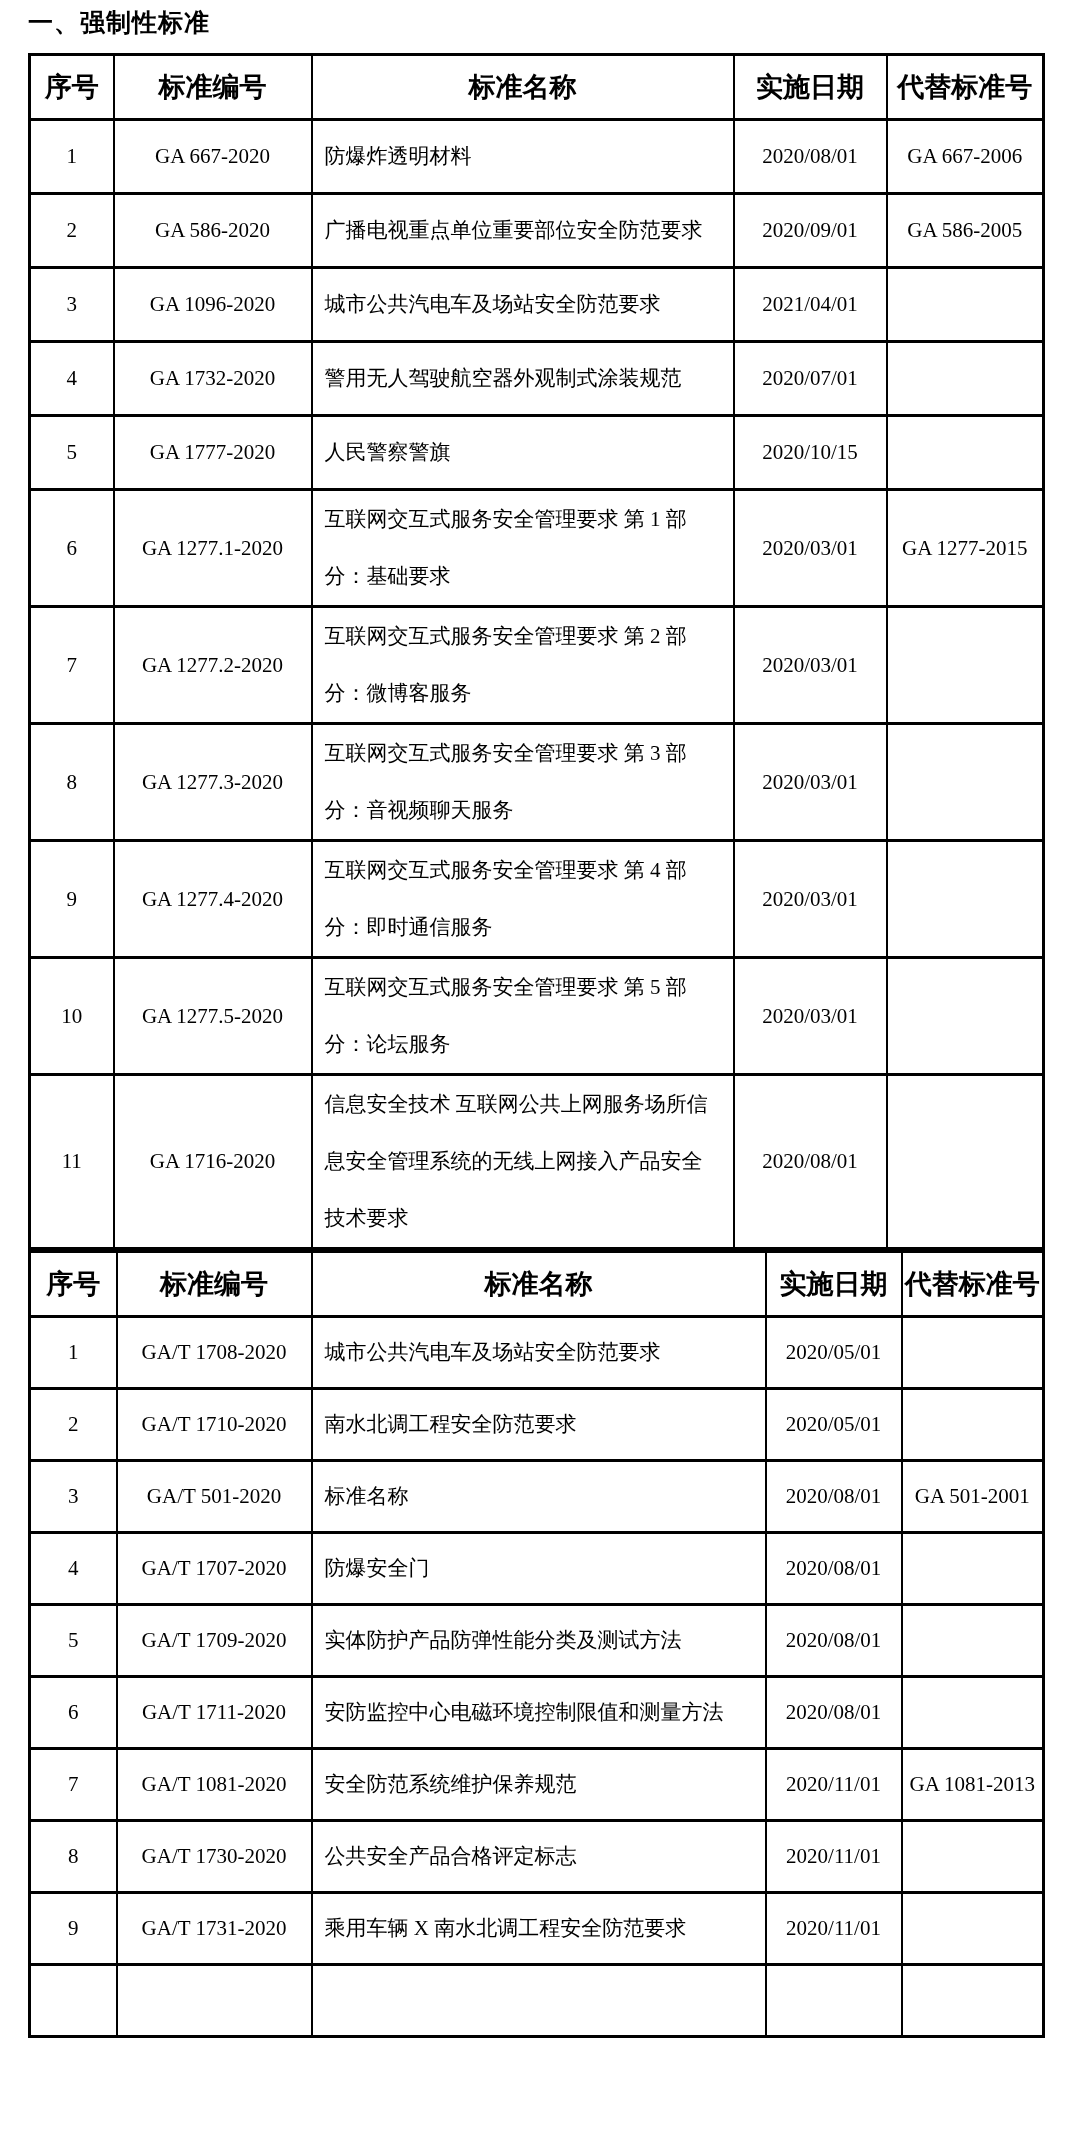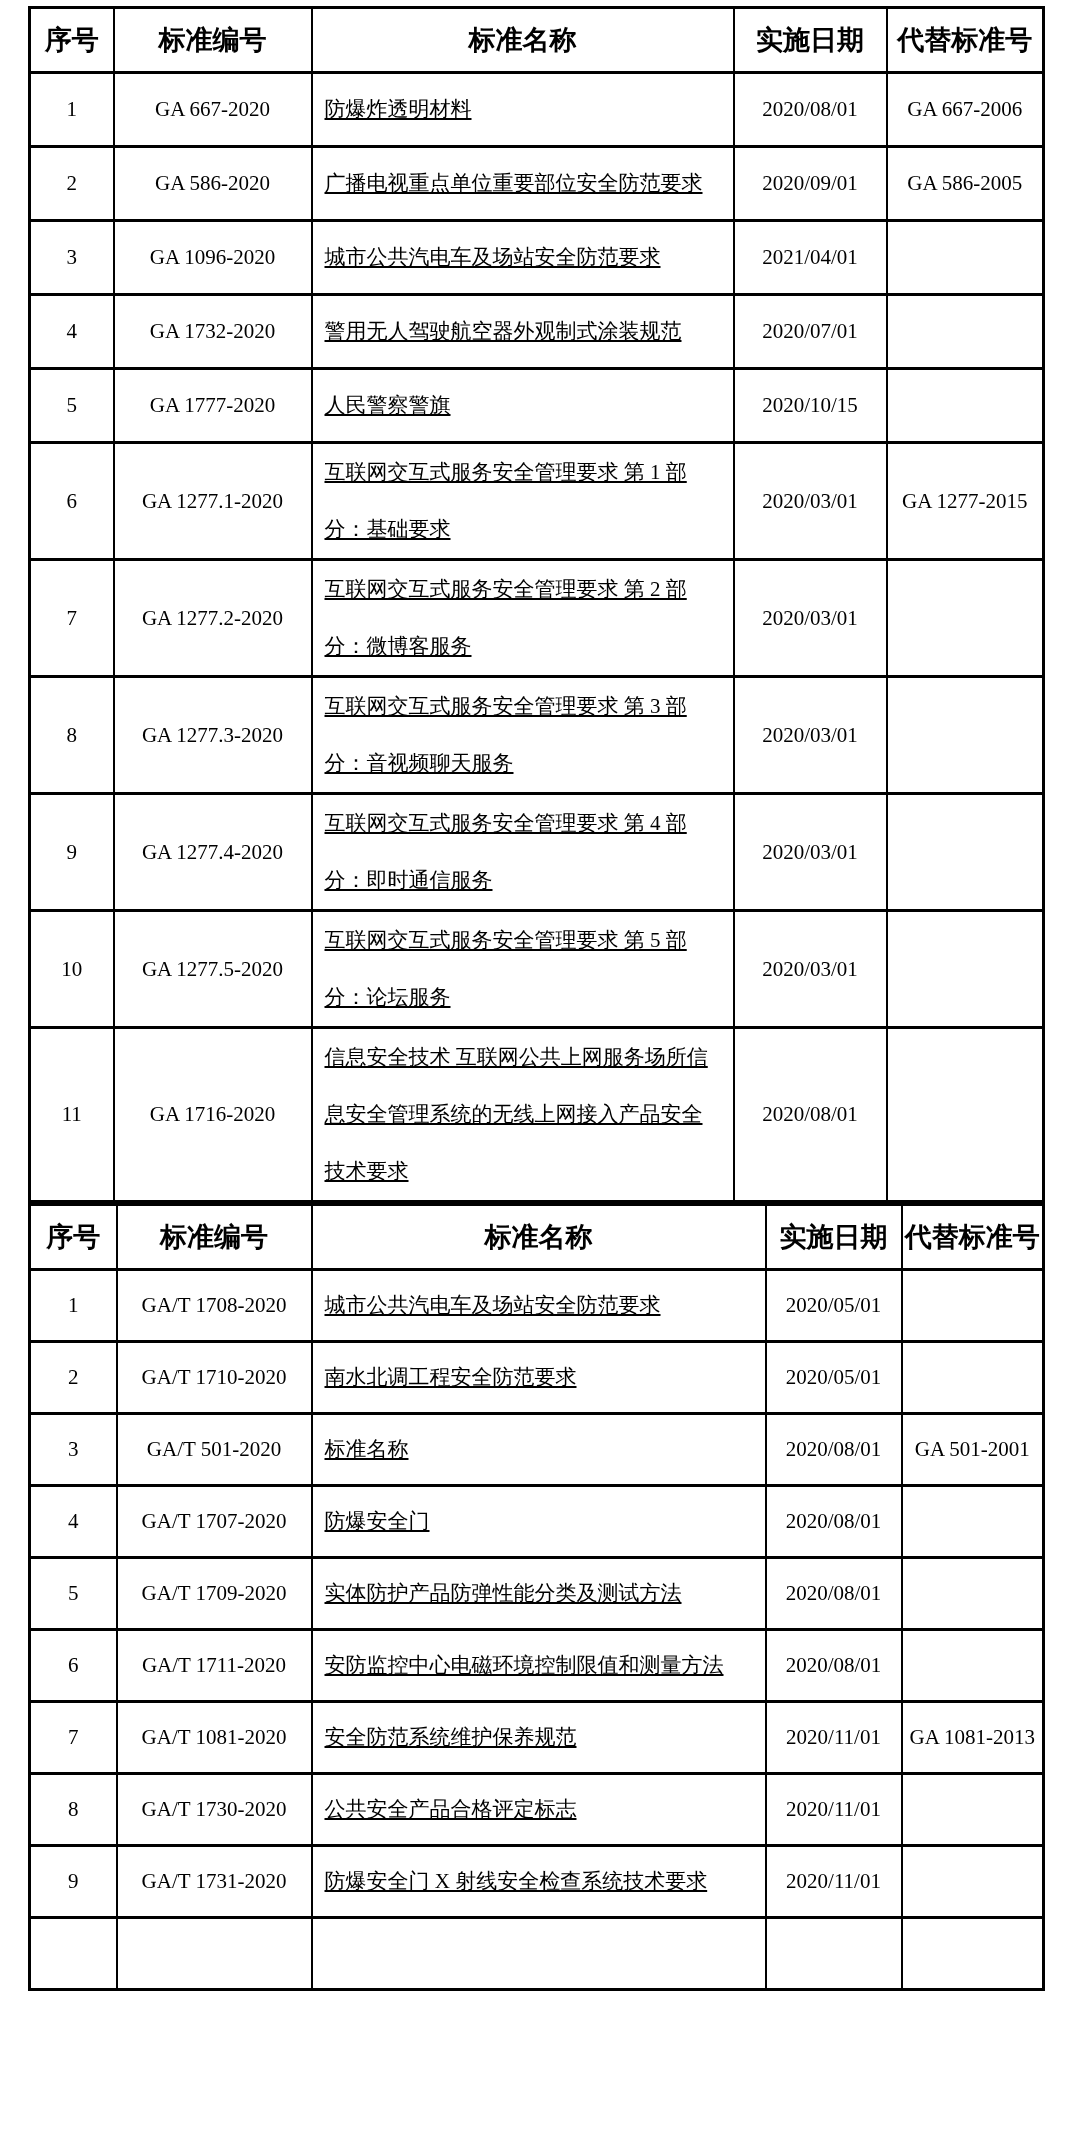--- a/index.html
+++ b/index.html
@@ -54,28 +54,28 @@
     padding: 0 4px;
   }
   table[data-section="0"] td { height: 71px; }
   table[data-section="1"] td { height: 69px; }
   .std-table td.c-name {
     text-align: left;
     padding-left: 12px;
     padding-right: 8px;
     white-space: pre-line;
     line-height: 57px;
-    text-decoration: underline;
   }
 </style>
 </head>
 <body>
 
 <div class="page">
 
+  <div class="sec-title first">一、强制性标准</div>
 
   <table class="std-table" data-section="0">
     <colgroup>
       <col style="width:84px">
         <col style="width:198px">
         <col style="width:422px">
         <col style="width:153px">
         <col style="width:157px">
     </colgroup>
     <thead>
@@ -246,21 +246,21 @@
         <tr>
     <td class="c-idx">8</td>
     <td class="c-code">GA/T 1730-2020</td>
     <td class="c-name">公共安全产品合格评定标志</td>
     <td class="c-date">2020/11/01</td>
     <td class="c-replaces"></td>
   </tr>
         <tr>
     <td class="c-idx">9</td>
     <td class="c-code">GA/T 1731-2020</td>
-    <td class="c-name">防爆安全门 X 射线安全检查系统技术要求</td>
+    <td class="c-name">乘用车辆 X 南水北调工程安全防范要求</td>
     <td class="c-date">2020/11/01</td>
     <td class="c-replaces"></td>
   </tr>
         <tr>
     <td class="c-idx"></td>
     <td class="c-code"></td>
     <td class="c-name"></td>
     <td class="c-date"></td>
     <td class="c-replaces"></td>
   </tr>

